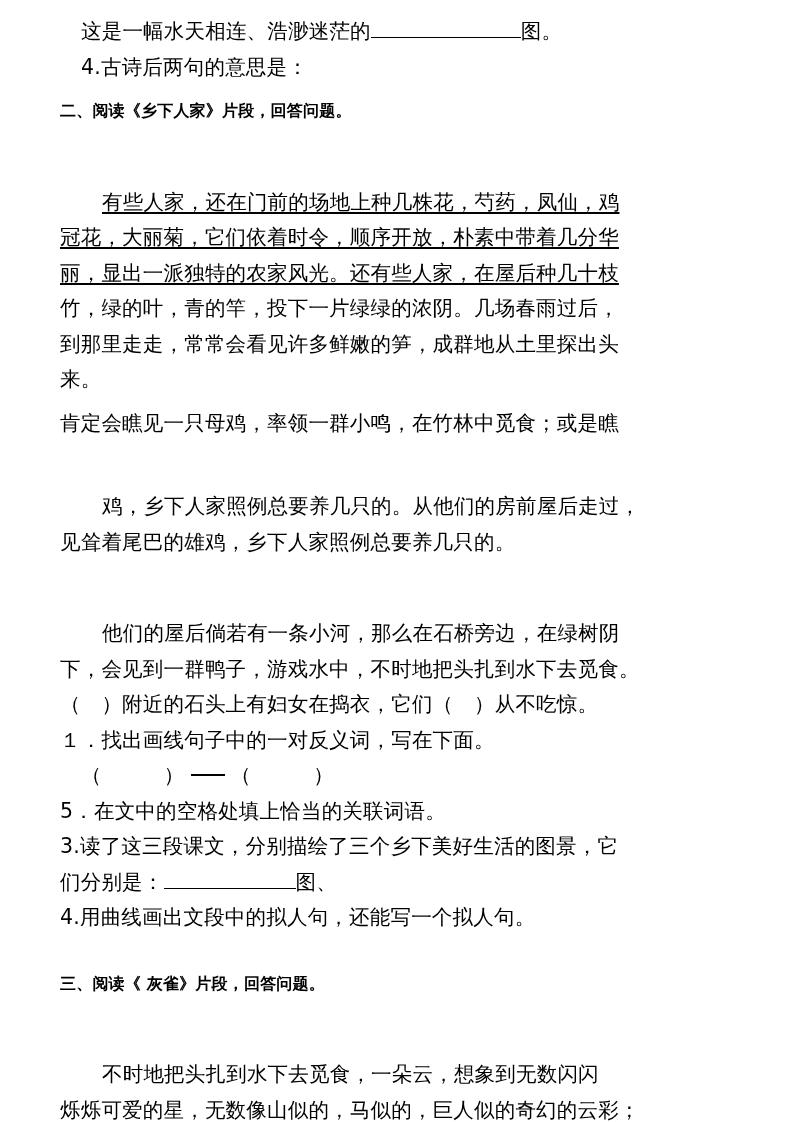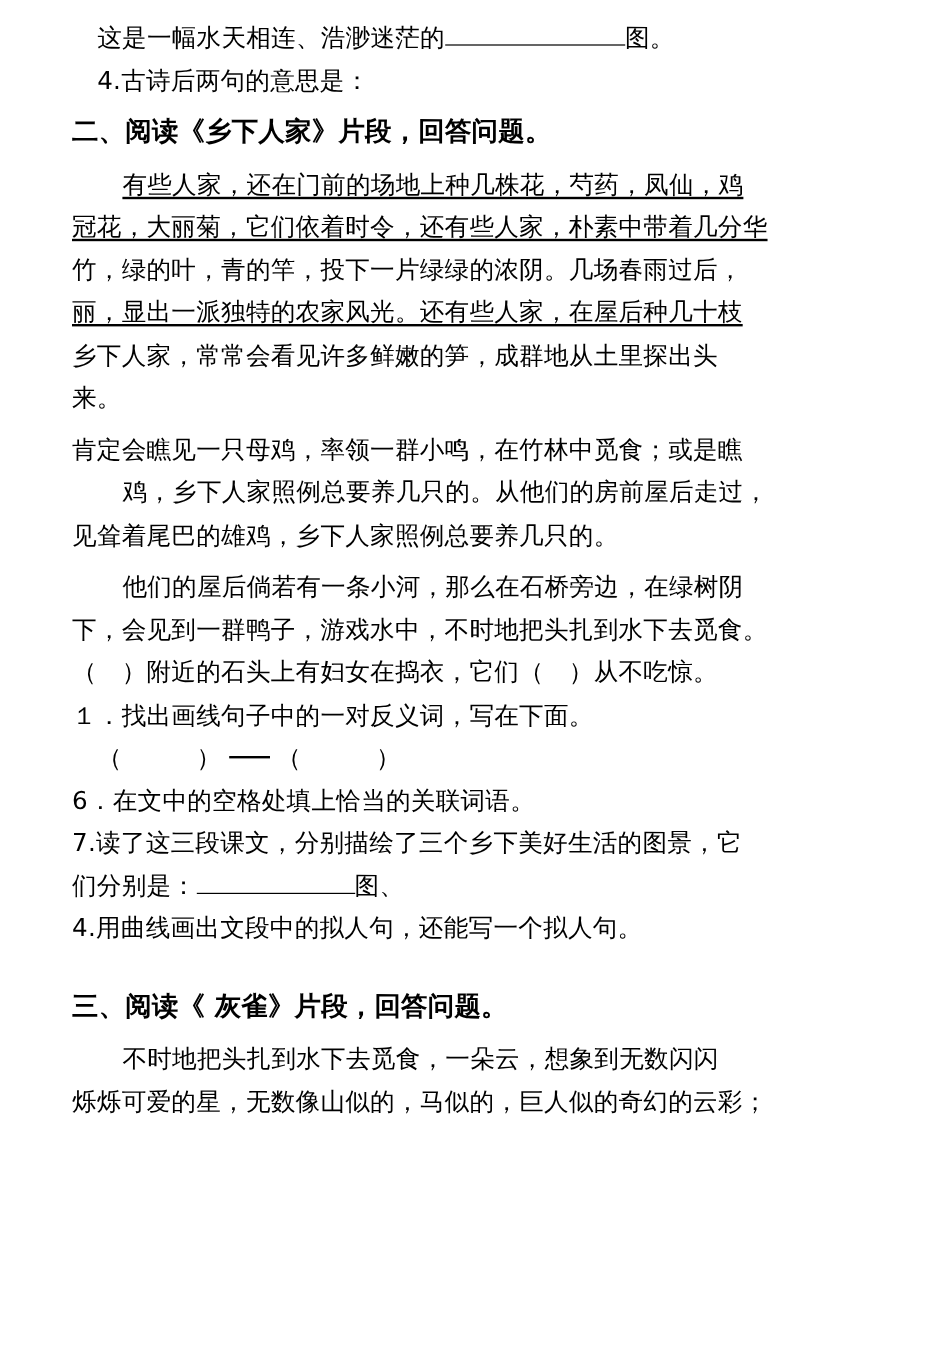--- a/index.html
+++ b/index.html
@@ -23,25 +23,26 @@
   }
   .line {
     font-size: 20.5px;
     line-height: 35.5px;
     letter-spacing: 0.2px;
     white-space: pre-wrap;
     word-break: break-all;
   }
   .bold {
     font-weight: bold;
-    font-size: 22px;
+    font-size: 16px;
     line-height: 35.5px;
   }
   .indent2 {
     text-indent: 42px;
+    margin-top: 48px;
   }
   .indent1 {
     text-indent: 21px;
   }
   .u {
     text-decoration: underline;
     text-underline-offset: 3px;
   }
   .blank {
     display: inline-block;
@@ -71,44 +72,44 @@
 
   <div class="line indent1">4.古诗后两句的意思是：</div>
 
   <div class="gap-sm"></div>
 
   <div class="line bold">二、阅读《乡下人家》片段，回答问题。</div>
 
   <div class="gap-sm"></div>
 
   <div class="line indent2"><span class="u">有些人家，还在门前的场地上种几株花，芍药，凤仙，鸡</span></div>
-  <div class="line"><span class="u">冠花，大丽菊，它们依着时令，还有些人家，朴素中带着几分华</span></div>
+  <div class="line"><span class="u">冠花，大丽菊，它们依着时令，顺序开放，朴素中带着几分华</span></div>
+  <div class="line"><span class="u">丽，显出一派独特的农家风光。还有些人家，在屋后种几十枝</span></div>
   <div class="line">竹，绿的叶，青的竿，投下一片绿绿的浓阴。几场春雨过后，</div>
-  <div class="line"><span class="u">丽，显出一派独特的农家风光。还有些人家，在屋后种几十枝</span></div>
-  <div class="line">乡下人家，常常会看见许多鲜嫩的笋，成群地从土里探出头</div>
+  <div class="line">到那里走走，常常会看见许多鲜嫩的笋，成群地从土里探出头</div>
   <div class="line">来。</div>
 
   <div class="gap-sm"></div>
 
   <div class="line">肯定会瞧见一只母鸡，率领一群小鸣，在竹林中觅食；或是瞧</div>
   <div class="line indent2">鸡，乡下人家照例总要养几只的。从他们的房前屋后走过，</div>
   <div class="line">见耸着尾巴的雄鸡，乡下人家照例总要养几只的。</div>
 
   <div class="gap-sm"></div>
 
   <div class="line indent2">他们的屋后倘若有一条小河，那么在石桥旁边，在绿树阴</div>
   <div class="line">下，会见到一群鸭子，游戏水中，不时地把头扎到水下去觅食。</div>
   <div class="line">（　）附近的石头上有妇女在捣衣，它们（　）从不吃惊。</div>
 
   <div class="line">１．找出画线句子中的一对反义词，写在下面。</div>
   <div class="line indent1"><span>（　　　）</span><span class="dash"></span><span>（　　　）</span></div>
 
-  <div class="line">6．在文中的空格处填上恰当的关联词语。</div>
+  <div class="line">5．在文中的空格处填上恰当的关联词语。</div>
 
-  <div class="line">7.读了这三段课文，分别描绘了三个乡下美好生活的图景，它</div>
+  <div class="line">3.读了这三段课文，分别描绘了三个乡下美好生活的图景，它</div>
   <div class="line"><span>们分别是：</span><span class="blank b-mid"></span><span>图、</span></div>
 
   <div class="line">4.用曲线画出文段中的拟人句，还能写一个拟人句。</div>
 
   <div class="gap-lg"></div>
 
   <div class="line bold">三、阅读《 灰雀》片段，回答问题。</div>
 
   <div class="gap-sm"></div>
 

